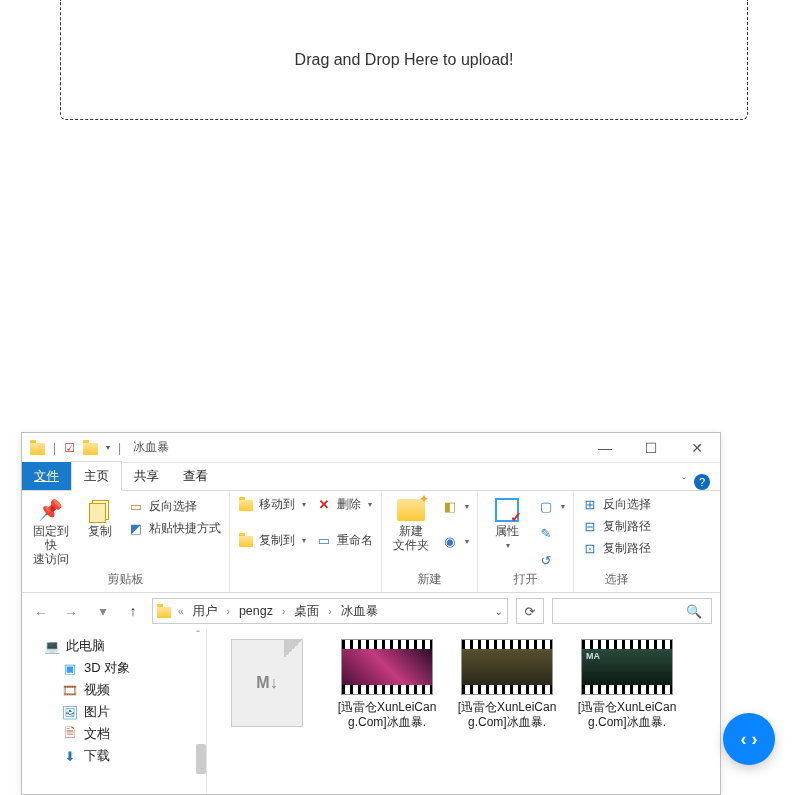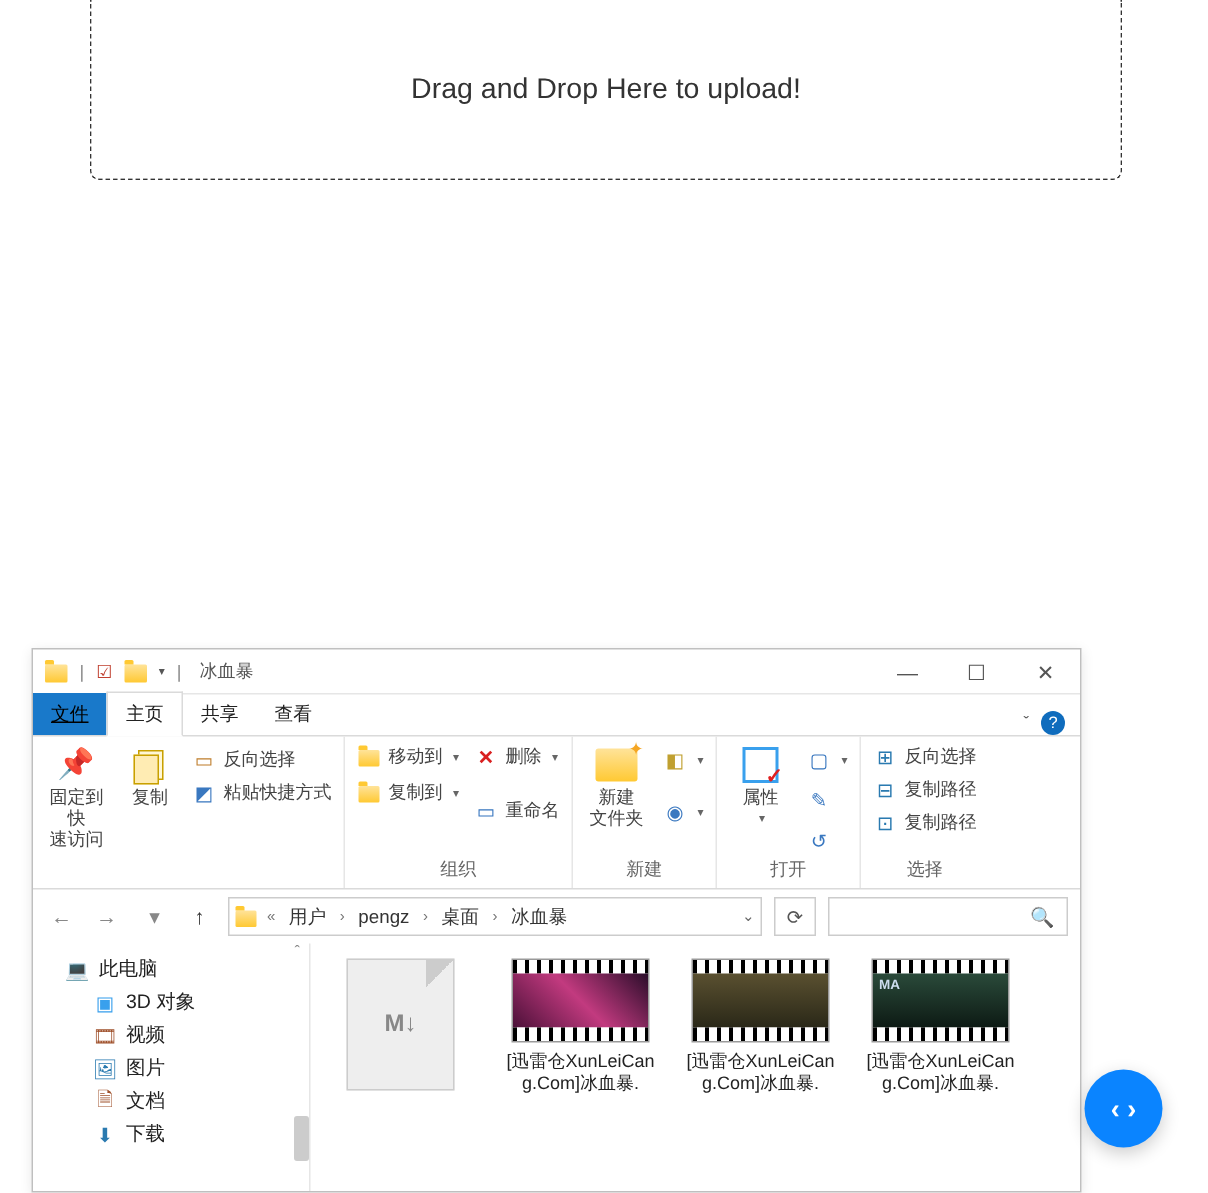--- a/index.html
+++ b/index.html
@@ -7,21 +7,21 @@
 
   
   .dropzone {
     position: absolute;
     left: 60px; top: 0;
     width: 688px; height: 120px;
     border: 1px dashed #333;
     border-top: none;
     border-radius: 0 0 6px 6px;
     display: flex; align-items: center; justify-content: center;
-    color: #333; font-size: 19px;
+    color: #333; font-size: 16px;
   }
 
   
   .explorer {
     position: absolute;
     left: 21px; top: 432px;
     width: 700px; height: 363px;
     background: #fff;
     border: 1px solid #bfbfbf;
     box-shadow: 0 2px 8px rgba(0,0,0,0.1);
@@ -45,21 +45,21 @@
 
   
   .ribbon-tabs {
     height: 28px;
     display: flex; align-items: flex-end;
     font-size: 12.5px; color: #222;
     border-bottom: 1px solid #dadada;
     position: relative;
   }
   .tab { padding: 6px 12px 5px; cursor: pointer; }
-  .tab.active-blue { background: #1979ca; color: #000000; text-decoration: underline; }
+  .tab.active-blue { background: #1979ca; color: #fef9c3; text-decoration: underline; }
   .tab.active { border: 1px solid #dadada; border-bottom: 1px solid #fff; background: #fff; margin-bottom: -1px; }
   .ribbon-tabs .help { margin-left: auto; display: flex; align-items: center; gap: 8px; padding-right: 10px; }
   .help-q { width: 16px; height: 16px; border-radius: 50%; background: #0f6cbd; color: #fff; font-size: 11px; display: flex; align-items: center; justify-content: center; }
   .caret { font-size: 11px; color: #555; }
 
   
   .ribbon {
     height: 102px;
     background: #fff;
     border-bottom: 1px solid #dadada;
@@ -233,53 +233,53 @@
           <div class="smallbtn">
             <span class="sico" style="color:#c08030">▭</span>
             <span>反向选择</span>
           </div>
           <div class="smallbtn">
             <span class="sico" style="color:#3a78c0">◩</span>
             <span>粘贴快捷方式</span>
           </div>
         </div>
       </div>
+      <div class="grp-label">剪贴板</div>
     </div>
 
     <div class="grp">
       <div class="grp-body">
         <div class="stack">
           <div class="smallbtn">
             <span class="sico">
                 <span class="folder-ico" style="width:14px;height:11px"></span>
               </span>
             <span>移动到</span>
               <span class="dd">▾</span>
           </div>
-          <div class="smallbtn" style="margin-top:2px">
+          <div class="smallbtn" style="margin-top:14px">
             <span class="sico">
                 <span class="folder-ico" style="width:14px;height:11px"></span>
               </span>
             <span>复制到</span>
               <span class="dd">▾</span>
           </div>
         </div>
         <div class="stack">
           <div class="smallbtn">
             <span class="sico" style="color:#d92020;font-weight:bold">✕</span>
             <span>删除</span>
               <span class="dd">▾</span>
           </div>
           <div class="smallbtn" style="margin-top:14px">
             <span class="sico" style="color:#3a78c0">▭</span>
             <span>重命名</span>
           </div>
         </div>
       </div>
-      <div class="grp-label">组织</div>
     </div>
 
     <div class="grp">
       <div class="grp-body">
         <div class="bigbtn">
           <span class="ico">
               <span class="newfolder-ico"></span>
             </span>
           <span style="white-space:pre-line">新建
 文件夹</span>

